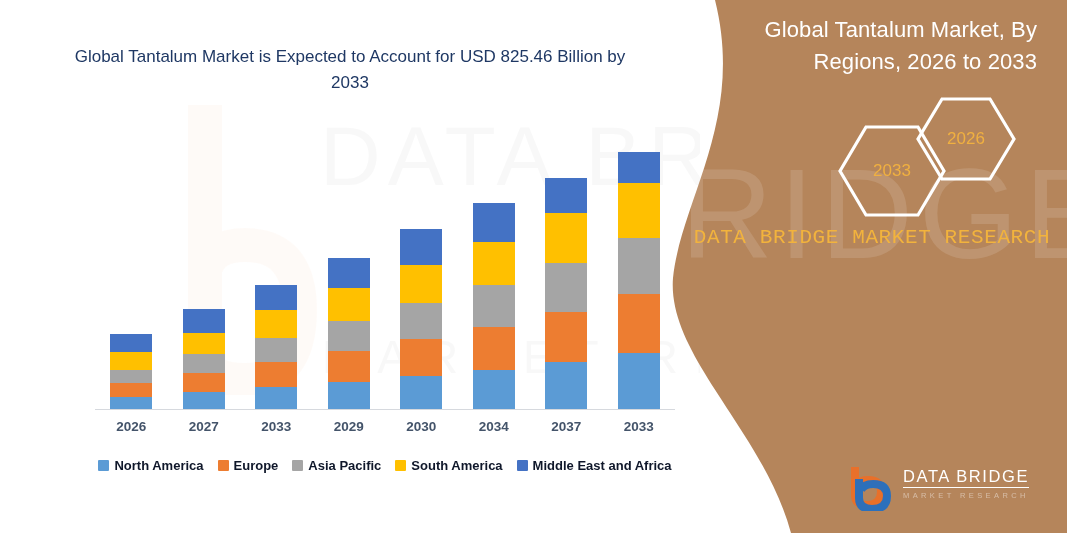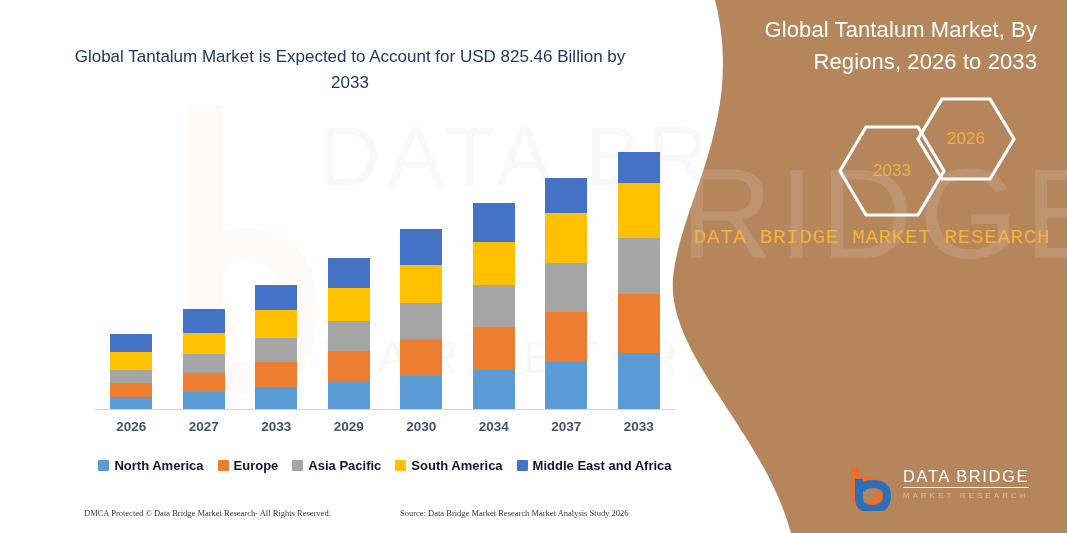--- a/index.html
+++ b/index.html
@@ -200,24 +200,20 @@
         <div class="lg-item">
           <span class="lg-sw" style="background: rgb(255, 192, 0);"></span>
           <span class="lg-tx">South America</span>
         </div>
         <div class="lg-item">
           <span class="lg-sw" style="background: rgb(68, 114, 196);"></span>
           <span class="lg-tx">Middle East and Africa</span>
         </div>
       </div>
 
-    <div class="footer">
-      <div class="f-left">DMCA Protected © Data Bridge Market Research-  All Rights Reserved.</div>
-      <div class="f-right">Source: Data Bridge Market Research  Market Analysis Study 2026</div>
-    </div>
   </div>
 
   <div class="right-panel">
     <svg class="shape" viewBox="0 0 400 533" preserveAspectRatio="none">
       <path id="panelpath" d="M400,0 L48,0 C 78,120 14,200 6,278 C 0,356 96,430 124,533 L400,533 Z" fill="#B5855B"></path>
     </svg>
 
     <div class="panel-content">
       <div class="panel-wm">BRIDGE</div>
 

